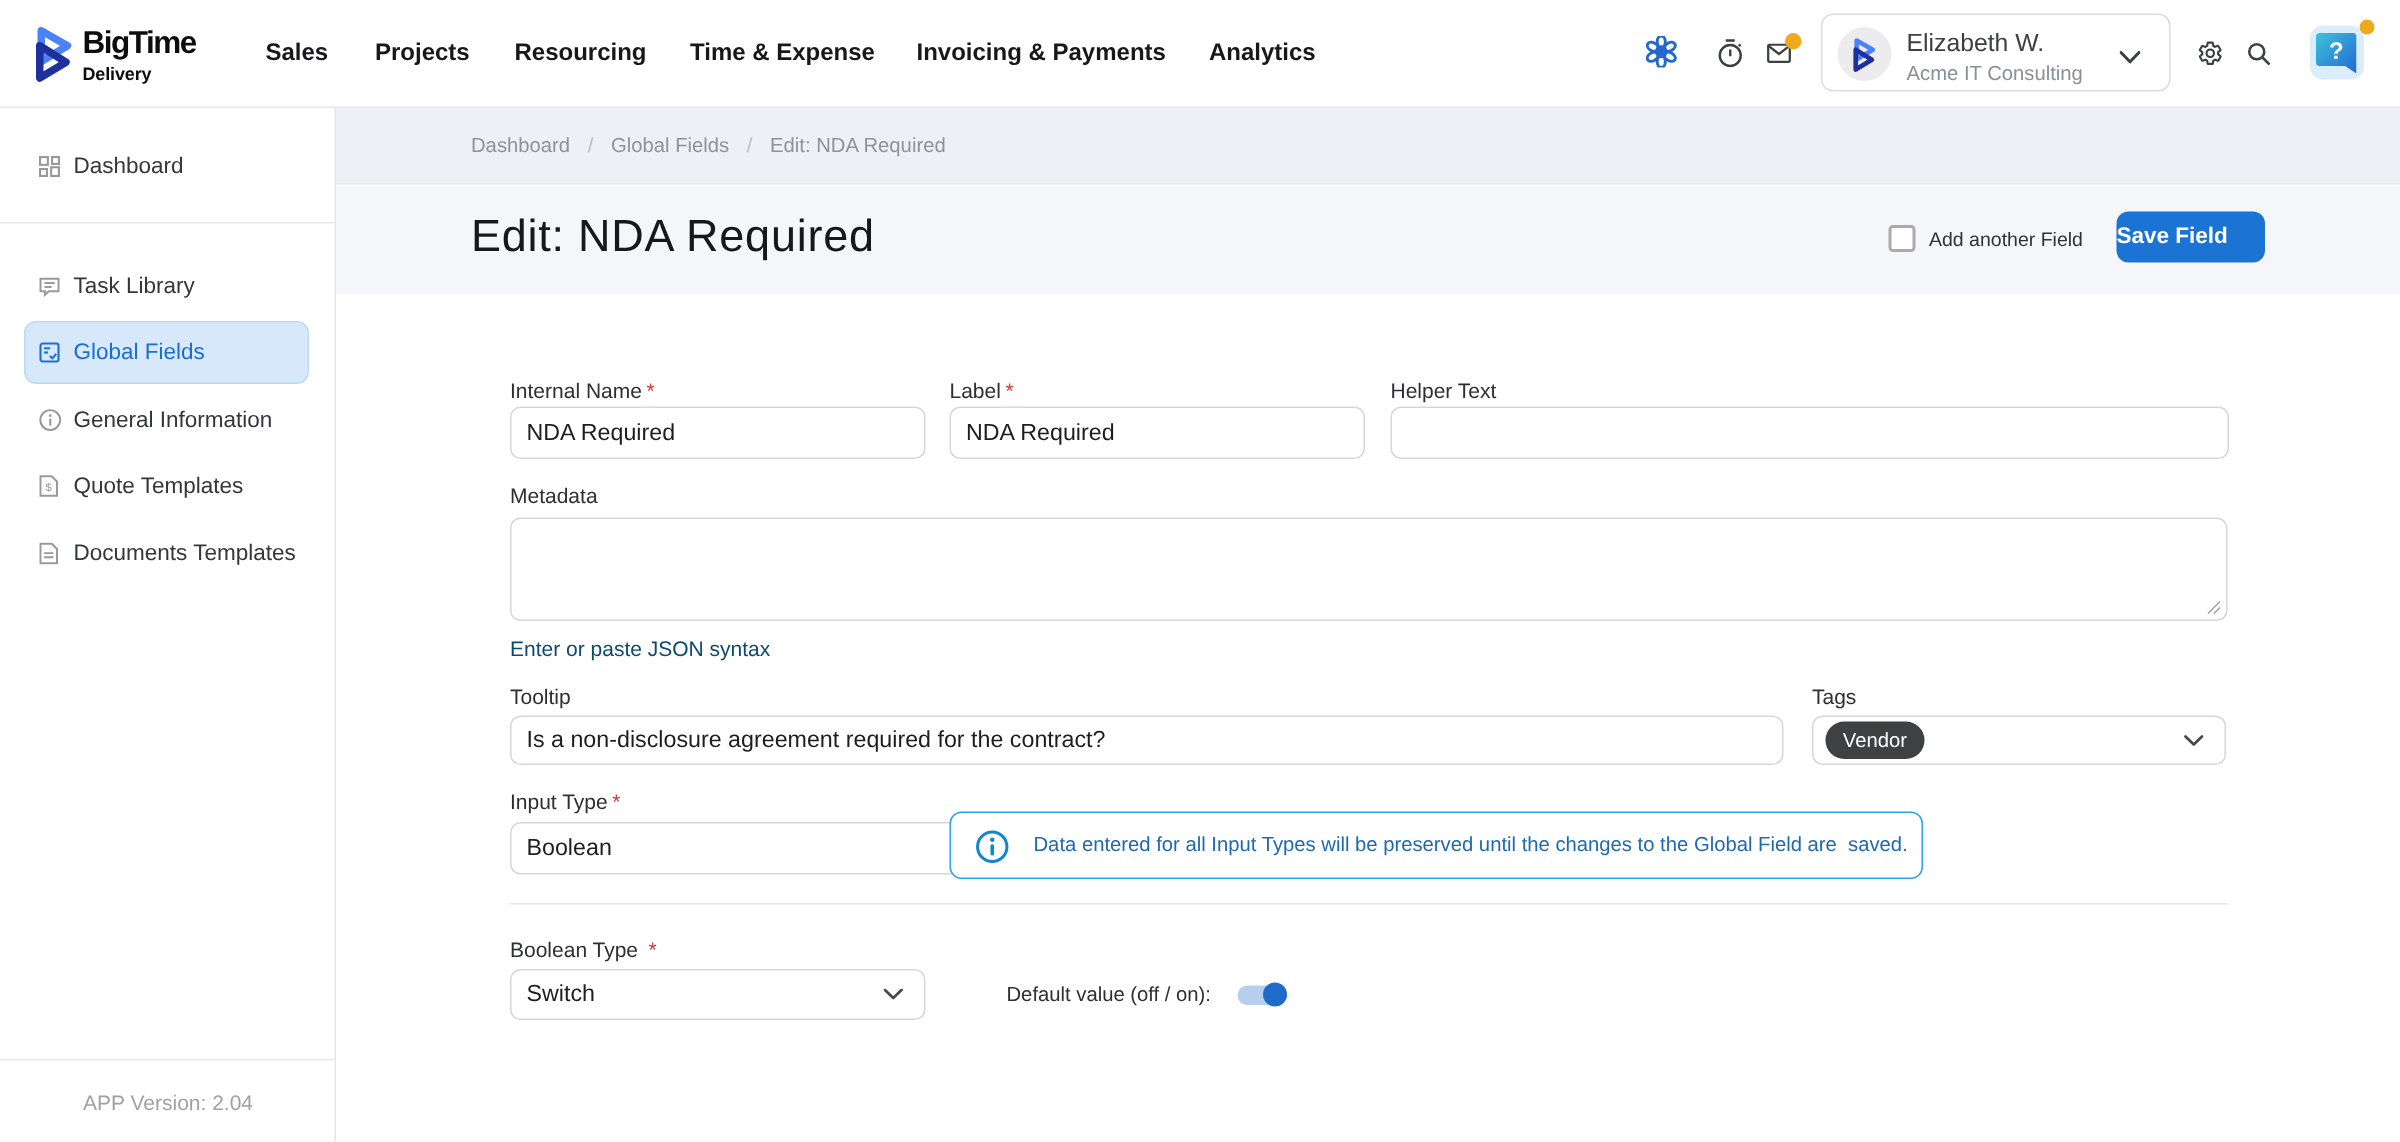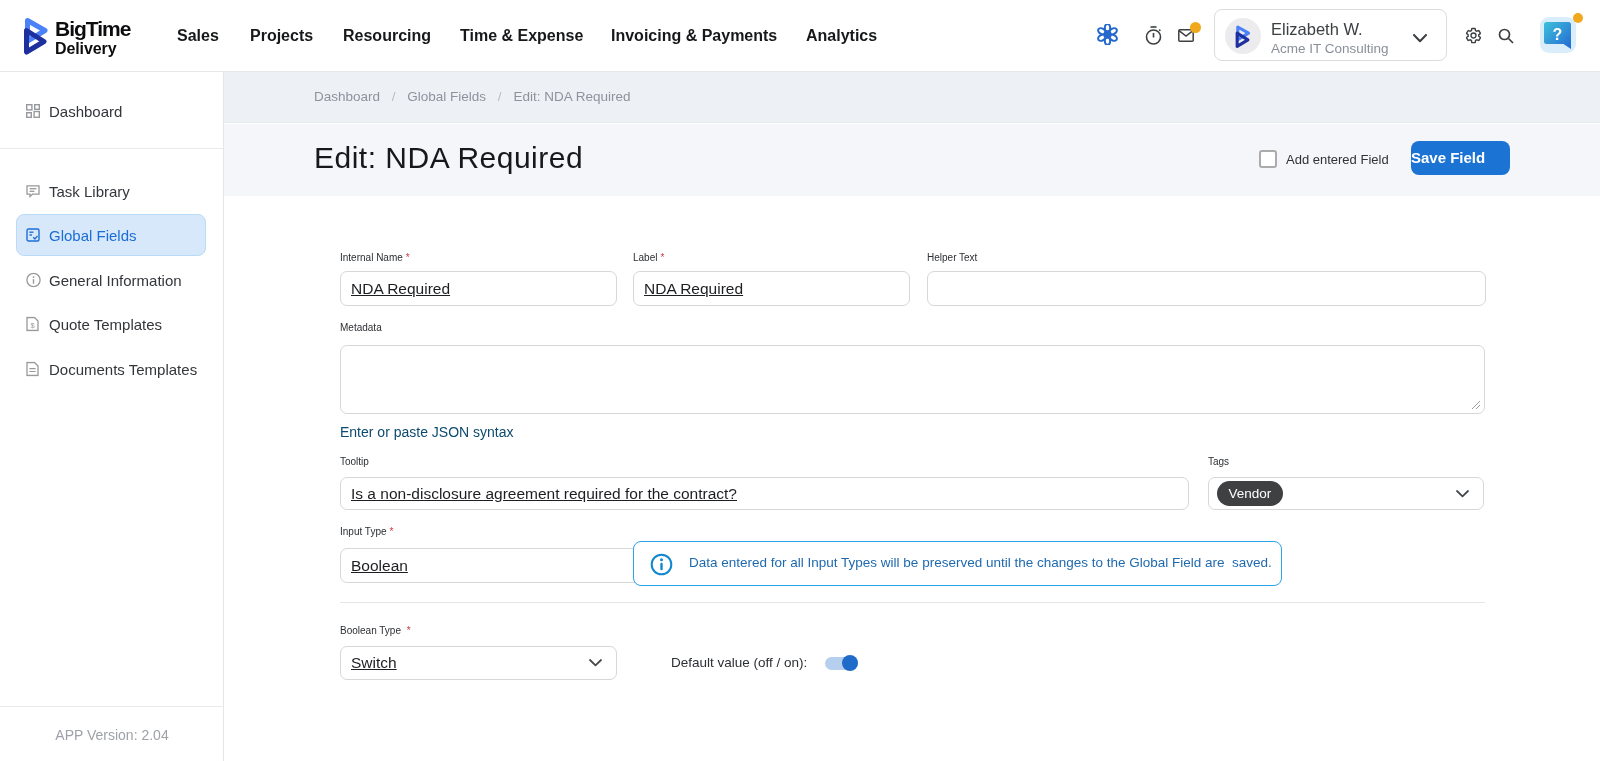--- a/index.html
+++ b/index.html
@@ -4,21 +4,21 @@
 <style>
 * { margin:0; padding:0; box-sizing:border-box; }
 html,body { width:1600px; height:761px; overflow:hidden; background:#fff;
   font-family:"Liberation Sans", sans-serif; }
 
 .header { position:absolute; left:0; top:0; width:1600px; height:72px;
   background:#fff; border-bottom:1px solid #e7e7e7; z-index:5; }
 .logo-wrap { position:absolute; left:23px; top:16px; }
 .logo-text { position:absolute; left:55px; top:18px; }
 .logo-text .bt { font-size:21px; font-weight:700; color:#0d0d0f; letter-spacing:-1px; line-height:21px; }
-.logo-text .dl { font-size:16px; font-weight:700; color:#0d0d0f; line-height:12px; margin-top:3.5px; letter-spacing:-0.1px; }
+.logo-text .dl { font-size:12px; font-weight:700; color:#0d0d0f; line-height:12px; margin-top:3.5px; letter-spacing:-0.1px; }
 .nav { position:absolute; top:0; left:0; height:72px; }
 .nav a { position:absolute; top:27px; font-size:16px; font-weight:700; color:#17181a; text-decoration:none; white-space:nowrap; }
 
 .hicon { position:absolute; top:0; }
 .profile { position:absolute; left:1214px; top:9px; width:233px; height:52px;
   border:1px solid #dcdcdc; border-radius:8px; background:#fff; }
 .avatar { position:absolute; left:10px; top:8px; width:36px; height:36px; border-radius:50%;
   background:#ececee; display:flex; align-items:center; justify-content:center; }
 .pname { position:absolute; left:56px; top:10px; font-size:16.5px; color:#3c4043; }
 .pcomp { position:absolute; left:56px; top:31px; font-size:13.5px; color:#8a8f98; }
@@ -47,24 +47,24 @@
 .title { position:absolute; left:90px; top:17px; font-size:30px; color:#17181a; letter-spacing:0.5px; }
 .addwrap { position:absolute; left:1035px; top:26px; }
 .cbx { position:absolute; left:0; top:0; width:18px; height:18px; border:2px solid #ababab;
   border-radius:3px; background:#fff; }
 .addlbl { position:absolute; left:27px; top:2px; font-size:13px; color:#2f3237; white-space:nowrap; }
 .savebtn { position:absolute; left:1187px; top:17px; width:99px; height:34px;
   background:#1b73d3; border-radius:8px; color:#fff; font-size:15px; font-weight:700;
   text-align:left; line-height:34px; }
 
 .main { position:absolute; left:224px; top:196px; width:1376px; height:565px; background:#fff; }
-.flabel { position:absolute; font-size:10px; color:#2c2f33; white-space:nowrap; }
+.flabel { position:absolute; font-size:14px; color:#2c2f33; white-space:nowrap; }
 .req { color:#d13c3c; margin-left:3px; }
 .finput { position:absolute; border:1px solid #d7d7d7; border-radius:7px; background:#fff;
-  font-size:15.5px; color:#1c1e21; padding-left:10px; display:flex; align-items:center;text-decoration:underline; }
+  font-size:15.5px; color:#1c1e21; padding-left:10px; display:flex; align-items:center; }
 .fhint { position:absolute; font-size:14px; color:#0c4a6e; }
 .selchev { position:absolute; right:14px; top:50%; margin-top:-4px; width:13px; height:8px; }
 .infobox { position:absolute; left:409px; top:345px; width:649px; height:45px;
   border:1.5px solid #2aa3e9; border-radius:8px; background:#fff; }
 .infotext { position:absolute; left:55px; top:13px; font-size:13.5px; color:#1f69af; white-space:nowrap; }
 .hr2 { position:absolute; left:116px; top:406px; width:1145px; height:1px; background:#e4e6e8; }
 .chip { position:absolute; left:993px; top:285px; height:25px; padding:0 11.5px; background:#3e4042;
   border-radius:13px; color:#ffffff; font-size:13.5px; line-height:25px; }
 .toggle { position:absolute; left:601px; top:461px; width:33px; height:13px;
   background:#b6cfee; border-radius:7px; }
@@ -223,21 +223,21 @@
 </div>
 
 <div class="crumbbar">
   <div class="crumbs">Dashboard <span class="sep">/</span> Global Fields <span class="sep">/</span> Edit: NDA Required</div>
 </div>
 
 <div class="titlebar">
   <div class="title">Edit: NDA Required</div>
   <div class="addwrap">
     <div class="cbx"></div>
-    <div class="addlbl">Add entered Field</div>
+    <div class="addlbl">Add another Field</div>
   </div>
   <div class="savebtn">Save Field</div>
 </div>
 
 <div class="main">
   <div class="flabel" style="left:116px; top:56px;">Internal Name<span class="req">*</span></div>
   <div class="finput" style="left:116px; top:75px; width:277px; height:35px;">NDA Required</div>
   <div class="flabel" style="left:409px; top:56px;">Label<span class="req">*</span></div>
   <div class="finput" style="left:409px; top:75px; width:277px; height:35px;">NDA Required</div>
   <div class="flabel" style="left:703px; top:56px;">Helper Text</div>

